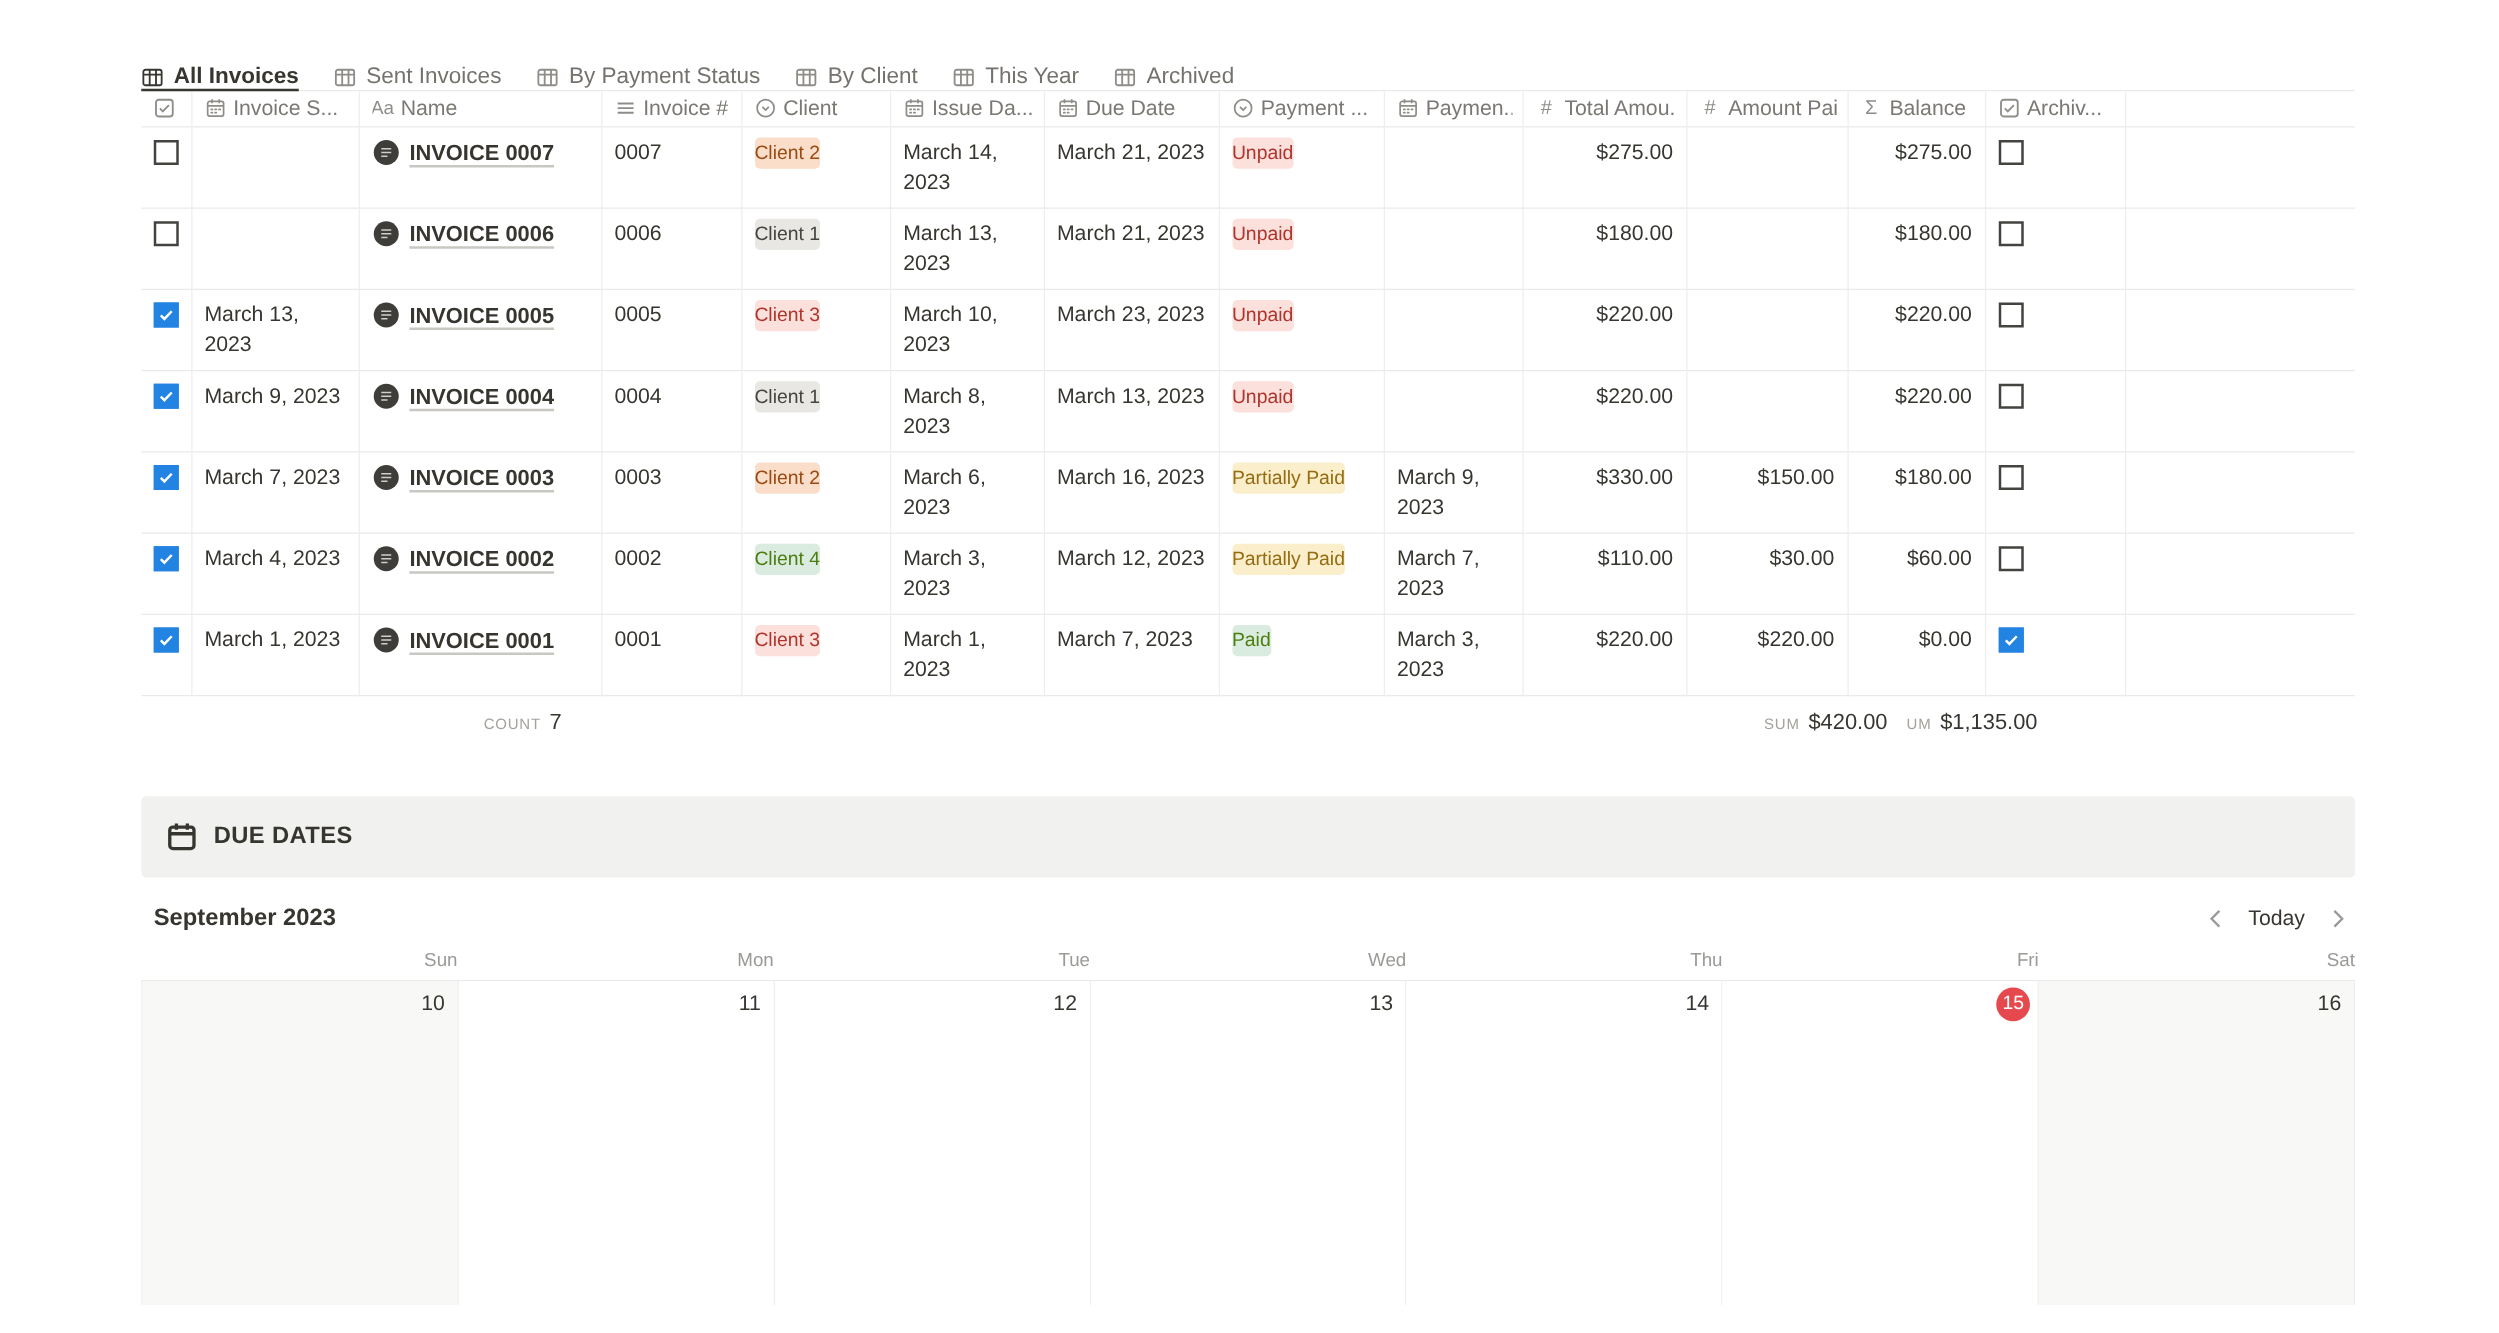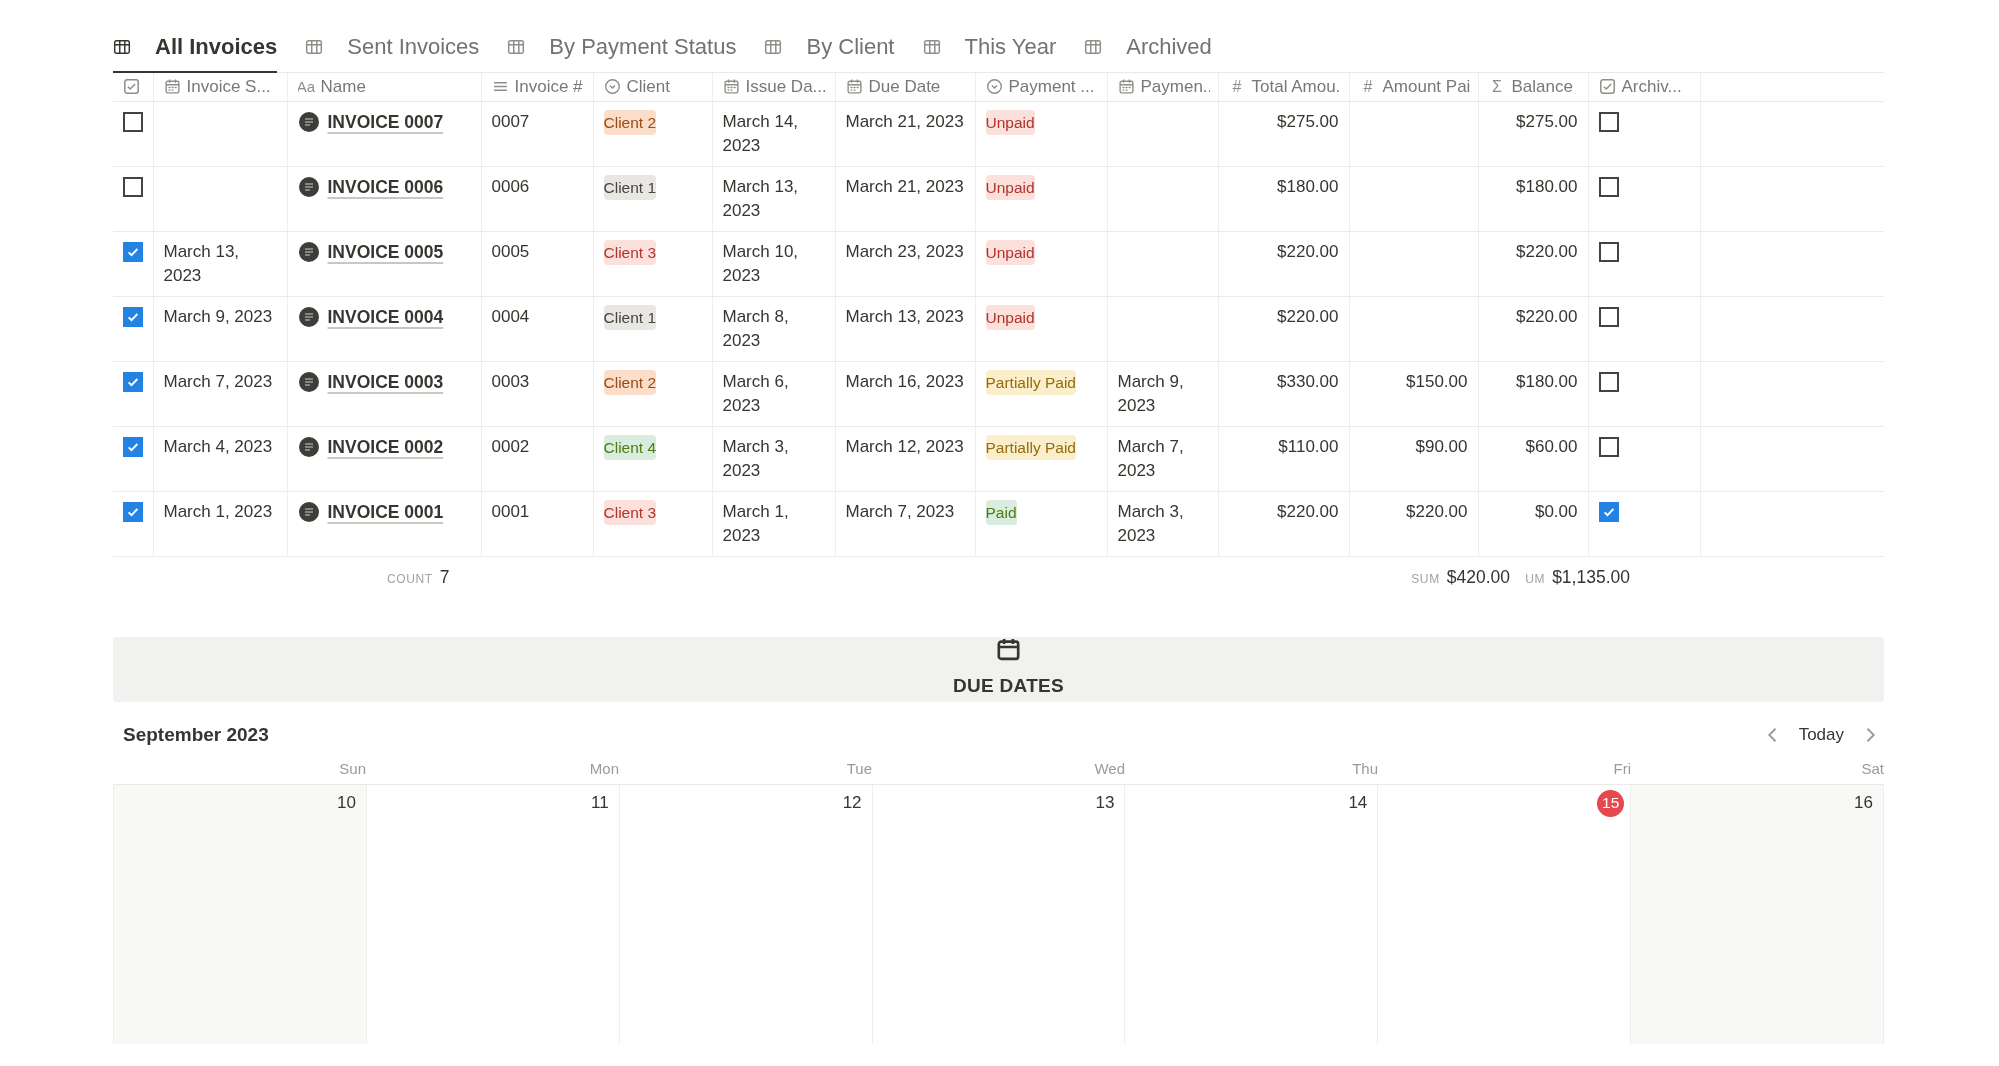--- a/index.html
+++ b/index.html
@@ -4,21 +4,21 @@
 <style>
   * { margin:0; padding:0; box-sizing:border-box; }
   html,body { background:#fff; }
   body { font-family:"Liberation Sans", sans-serif; color:#37352f; }
   .page { position:relative; width:1999px; height:1066px; overflow:hidden; background:#fff; }
   .content { margin-left:113px; width:1771px; }
 
   
   .view-tabs { display:flex; gap:28px; height:50px; margin-top:23px; align-items:stretch;
                border-bottom:1px solid #e9e9e7; }
-  .vtab { display:flex; align-items:center; gap:24px; font-size:22px; color:#75726d;
+  .vtab { display:flex; align-items:flex-end; gap:8px; font-size:18px; color:#75726d;
           border-bottom:2.5px solid transparent; margin-bottom:-1px; cursor:pointer; white-space:nowrap; }
   .vtab .ic { width:18px; height:18px; display:inline-flex; color:#8f8d88; }
   .vtab.active { color:#37352f; font-weight:700; border-bottom-color:#37352f; }
   .vtab.active .ic { color:#37352f; }
 
   
   table.inv { table-layout:fixed; width:1771px; border-collapse:collapse; }
   th { height:28px; font-weight:400; font-size:17px; color:#7b7874; text-align:left;
        padding:2px 8px 2px 10px; border-bottom:1px solid #e9e9e7; border-right:1px solid #efeeec;
        overflow:hidden; }
@@ -52,21 +52,21 @@
   .tfooter { position:relative; height:38px; }
   .calc { position:absolute; top:10px; display:flex; align-items:baseline; gap:7px; }
   .calc .lbl { font-size:12px; letter-spacing:0.6px; color:#a5a29c; font-weight:400; }
   .calc .val { font-size:17.5px; color:#37352f; }
   .calc-count { left:274px; }
   .calc-sum1  { right:374px; }
   .calc-sum2  { right:254px; }
 
   
   .band { margin-top:42px; height:65px; background:#f1f1ef; border-radius:4px;
-          display:flex; align-items:center; padding-left:20px; gap:13px;flex-direction:column; }
+          display:flex; align-items:center; padding-left:20px; gap:13px; }
   .band .ic { width:25px; height:25px; color:#37352f; }
   .band-title { font-size:19px; font-weight:700; letter-spacing:0.3px; }
 
   .week-tabs { display:flex; gap:30px; height:50px; align-items:stretch; border-bottom:1px solid #ededeb; }
 
   
   .cal-head { display:flex; justify-content:space-between; align-items:center; margin-top:14px; height:38px; }
   .cal-month { font-size:19px; font-weight:700; margin-left:10px; }
   .cal-nav { display:flex; align-items:center; gap:16px; margin-right:4px; }
   .cal-nav .chev { width:20px; height:20px; color:#9b9a97; cursor:pointer; display:inline-flex; }
@@ -450,21 +450,21 @@
                 <span class="inv-name">INVOICE 0002</span>
               </span>
             </td>
             <td>0002</td>
             <td><span class="tag tag-green">Client 4</span></td>
             <td>March 3, 2023</td>
             <td>March 12, 2023</td>
             <td><span class="tag tag-yellow">Partially Paid</span></td>
             <td>March 7, 2023</td>
             <td class="num">$110.00</td>
-            <td class="num">$90.00</td>
+            <td class="num">$30.00</td>
             <td class="num">$60.00</td>
             <td><span class="cb"></span></td>
             <td class="noline"></td>
           </tr>
           <tr>
             <td><span class="cb on">
                 <svg viewBox="0 0 16 16" width="14" height="14" fill="none" stroke="#fff" stroke-width="2.2">
                   <path d="M3 8.4l3.3 3.2L13 4.6"></path>
                 </svg>
               </span></td>

